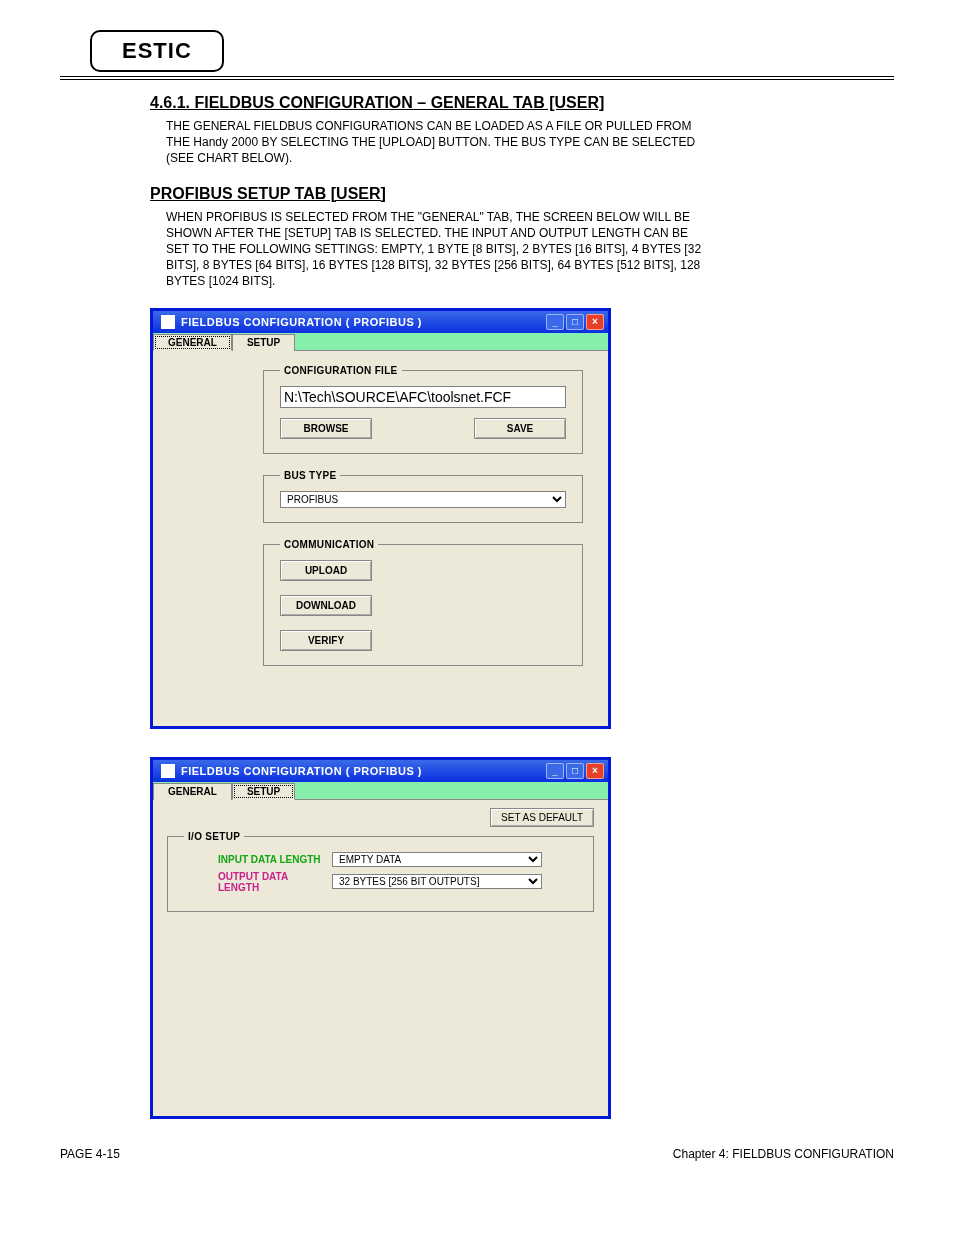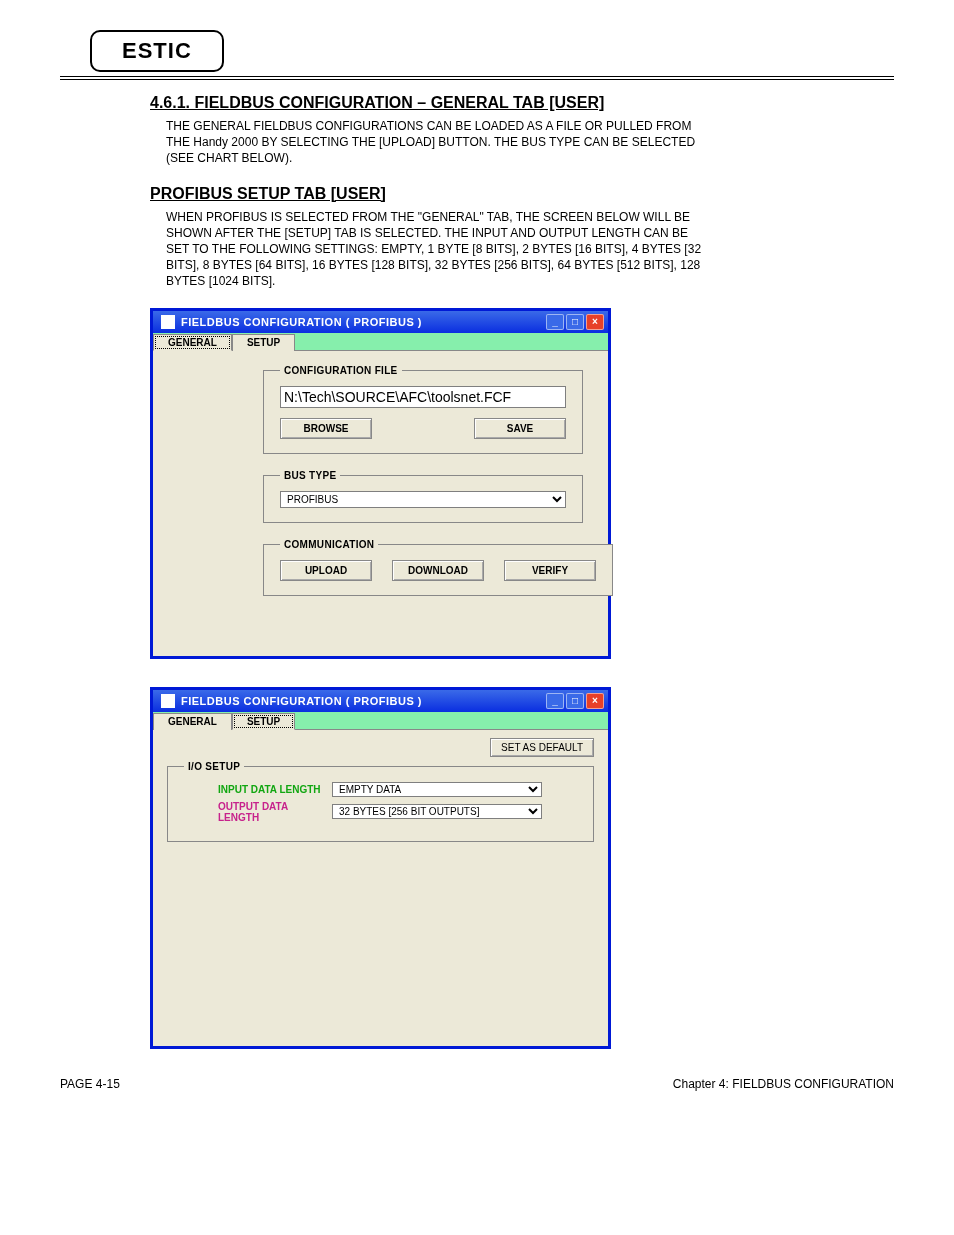--- a/index.html
+++ b/index.html
@@ -131,21 +131,21 @@
     background: #ece9d8;
     font-size: 10px;
     font-weight: bold;
     padding: 4px 0;
     width: 92px;
     text-align: center;
     cursor: pointer;
     box-shadow: inset 1px 1px 0 #fff, inset -1px -1px 0 #aaa;
   }
   .row-between { display: flex; justify-content: space-between; margin-top: 10px; }
-  .row3 { display: flex; justify-content: space-between; gap: 20px; }
+  .row3 { display: flex; justify-content: space-between; gap: 14px; flex-direction: column; }
   select {
     font-size: 10px;
     font-family: Tahoma, Arial, sans-serif;
     border: 1px solid #7f7f7f;
     background: #fff;
   }
   .select-wide { width: 100%; padding:1px 2px;}
   .set-default-row { display:flex; justify-content:flex-end; padding: 2px 4px 4px 0;}
   .io-row { display:flex; align-items:center; gap:8px; margin: 0 0 4px 0; }
   .io-label { width: 140px; font-size:10px; font-weight:bold;padding-left:34px; }

